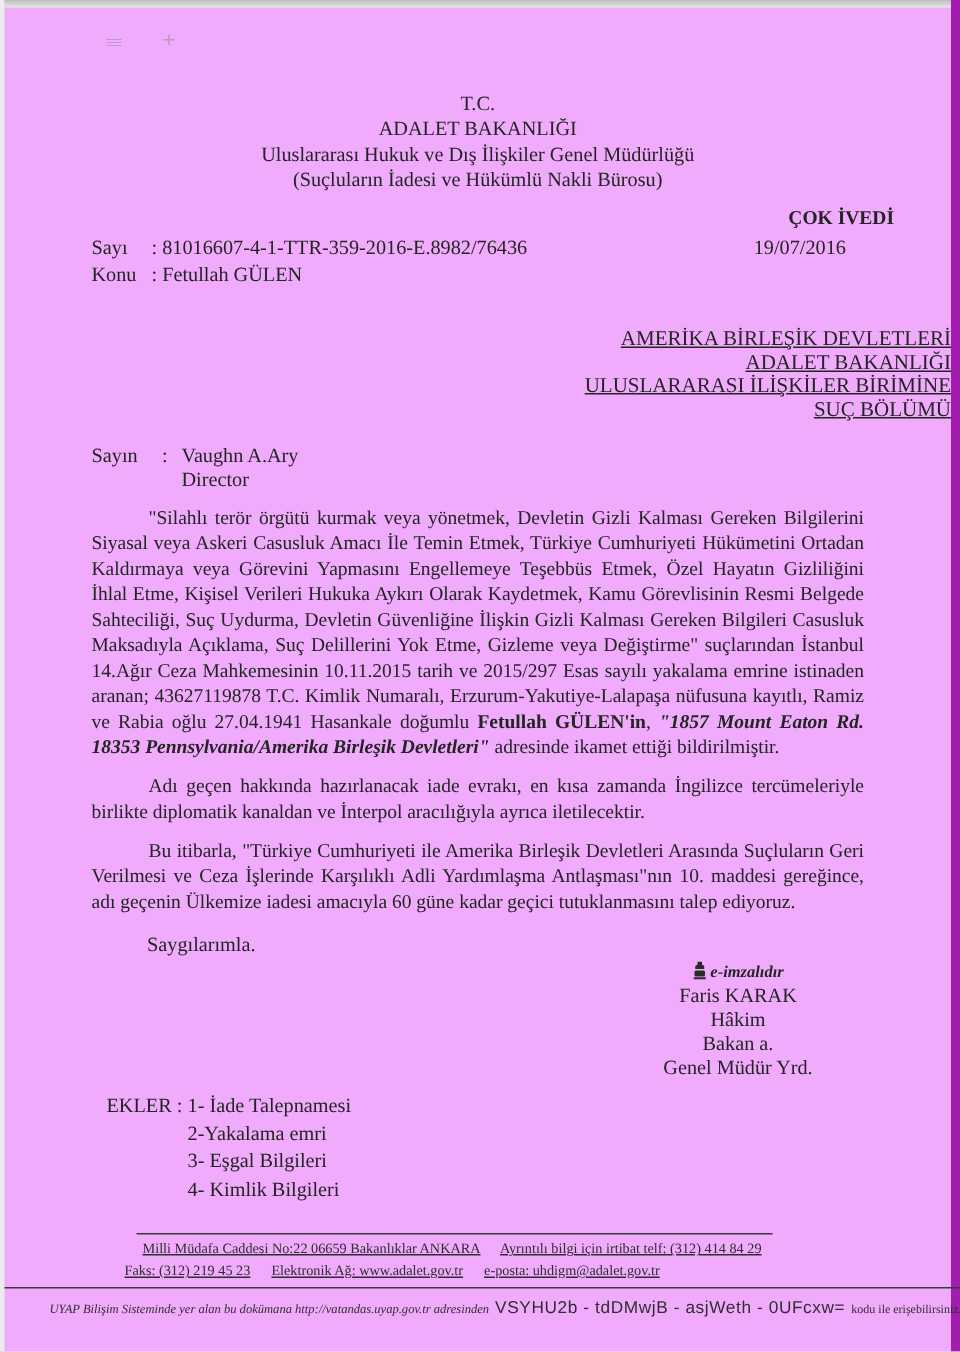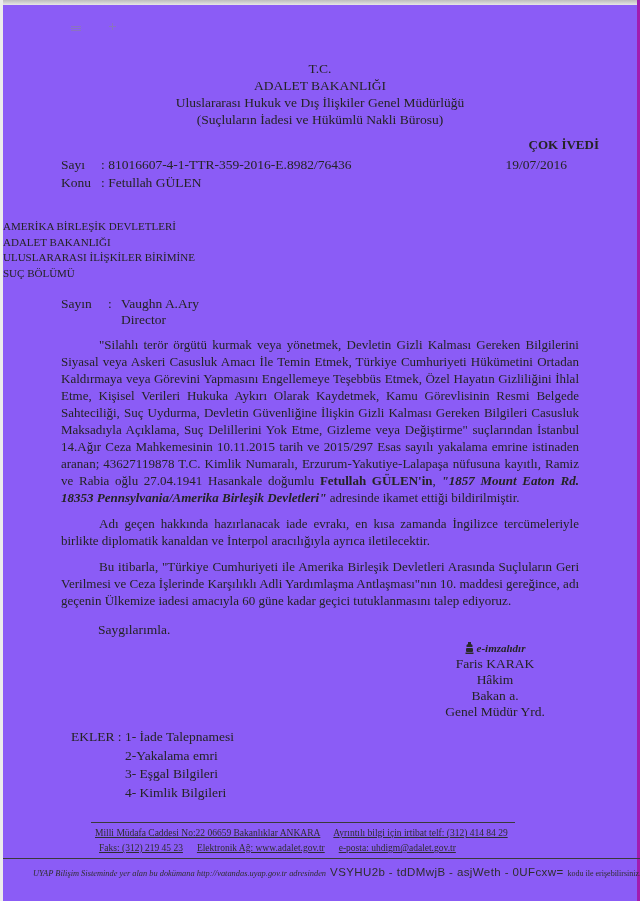--- a/index.html
+++ b/index.html
@@ -3,22 +3,22 @@
 <meta charset="utf-8">
 <style>
   html,body{margin:0;padding:0;}
   body{
     width:640px;height:901px;position:relative;overflow:hidden;
     background:#f4f4f4;
     font-family:"Liberation Serif", serif;
     color:#242424;
   }
   .page{
-    position:absolute;inset:0;background:#8b5cf6;
-    border-left:3px solid #ececec;border-right:3px solid #a21caf;
+    position:absolute;inset:0;background:#f0abfc;
+    border-left:3px solid #ececec;border-right:6px solid #a21caf;
   }
   .top-band{
     position:absolute;top:0;left:0;right:0;height:5px;
     background:linear-gradient(#bdbdbd,#e6e6e6);
   }
   
   .mark-a{
     position:absolute;left:68px;top:26px;width:10px;height:6px;opacity:.5;
     background:repeating-linear-gradient(#8a8a8a 0 1px, transparent 1px 2px);
   }
@@ -26,21 +26,21 @@
   .mark-b::before{content:"";position:absolute;left:0;right:0;top:3px;border-top:1px solid #8a8a8a;}
   .mark-b::after{content:"";position:absolute;top:0;bottom:0;left:3px;border-left:1px solid #8a8a8a;}
 
   .letterhead{padding-top:60px;text-align:center;font-size:13.5px;line-height:17px;}
   .urgency{margin-top:9px;padding-right:38px;text-align:right;font-weight:bold;font-size:13px;}
   .ref-block{margin-top:3px;padding:0 40px 0 58px;font-size:13.5px;line-height:17.5px;}
   .ref-row{display:flex;}
   .ref-label{width:40px;flex:0 0 auto;}
   .ref-date{margin-left:auto;margin-right:30px;}
 
-  .addressee{margin-top:28px;text-align:left;font-size:11px;line-height:15.5px;}
+  .addressee{margin-top:28px;text-align:right;font-size:14px;line-height:15.5px;text-decoration:underline;}
 
   .sayin{margin-top:15px;padding-left:58px;font-size:13.5px;line-height:15.5px;
          display:grid;grid-template-columns:47px 13px auto;}
   .sayin .c2{text-align:left;}
 
   .body-text{padding:0 58px;font-size:13px;line-height:17px;text-align:justify;}
   .body-text p{margin:0;text-indent:38px;}
   .body-text p.sp{margin-top:9px;}
   .addr-italic{font-style:italic;font-weight:600;}
 
@@ -50,21 +50,21 @@
   .sig .esign{font-size:11px;font-weight:bold;font-style:italic;}
   .sig .esign svg{vertical-align:-2px;margin-right:3px;}
 
   .ekler{margin-top:8px;padding-left:68px;font-size:13.5px;line-height:18.5px;display:flex;}
   .ekler-label{width:54px;flex:0 0 auto;}
 
   .addr-rule{position:absolute;top:822px;left:88px;width:424px;border-top:1.5px solid #3a3a3a;}
   .foot{position:absolute;font-size:9.5px;line-height:12px;color:#2e2e2e;white-space:nowrap;text-decoration:underline;}
   .foot-r1{top:827px;left:92px;}
   .foot-r1 .gap{display:inline-block;width:13px;}
-  .foot-r2{top:842px;left:96px;}
+  .foot-r2{top:842px;left:80px;}
   .foot-r2 .gap{display:inline-block;width:14px;}
   .full-rule{position:absolute;top:858px;left:0;width:640px;border-top:1.2px solid #3a3a3a;}
   .uyap{position:absolute;top:862px;left:30px;white-space:nowrap;color:#2e2e2e;}
   .uyap .pre{font-size:8.4px;font-style:italic;}
   .uyap .code{font-size:11.5px;font-family:"Liberation Sans", sans-serif;letter-spacing:.4px;}
   .uyap .suf{font-size:8px;}
 </style>
 </head>
 <body>
 

